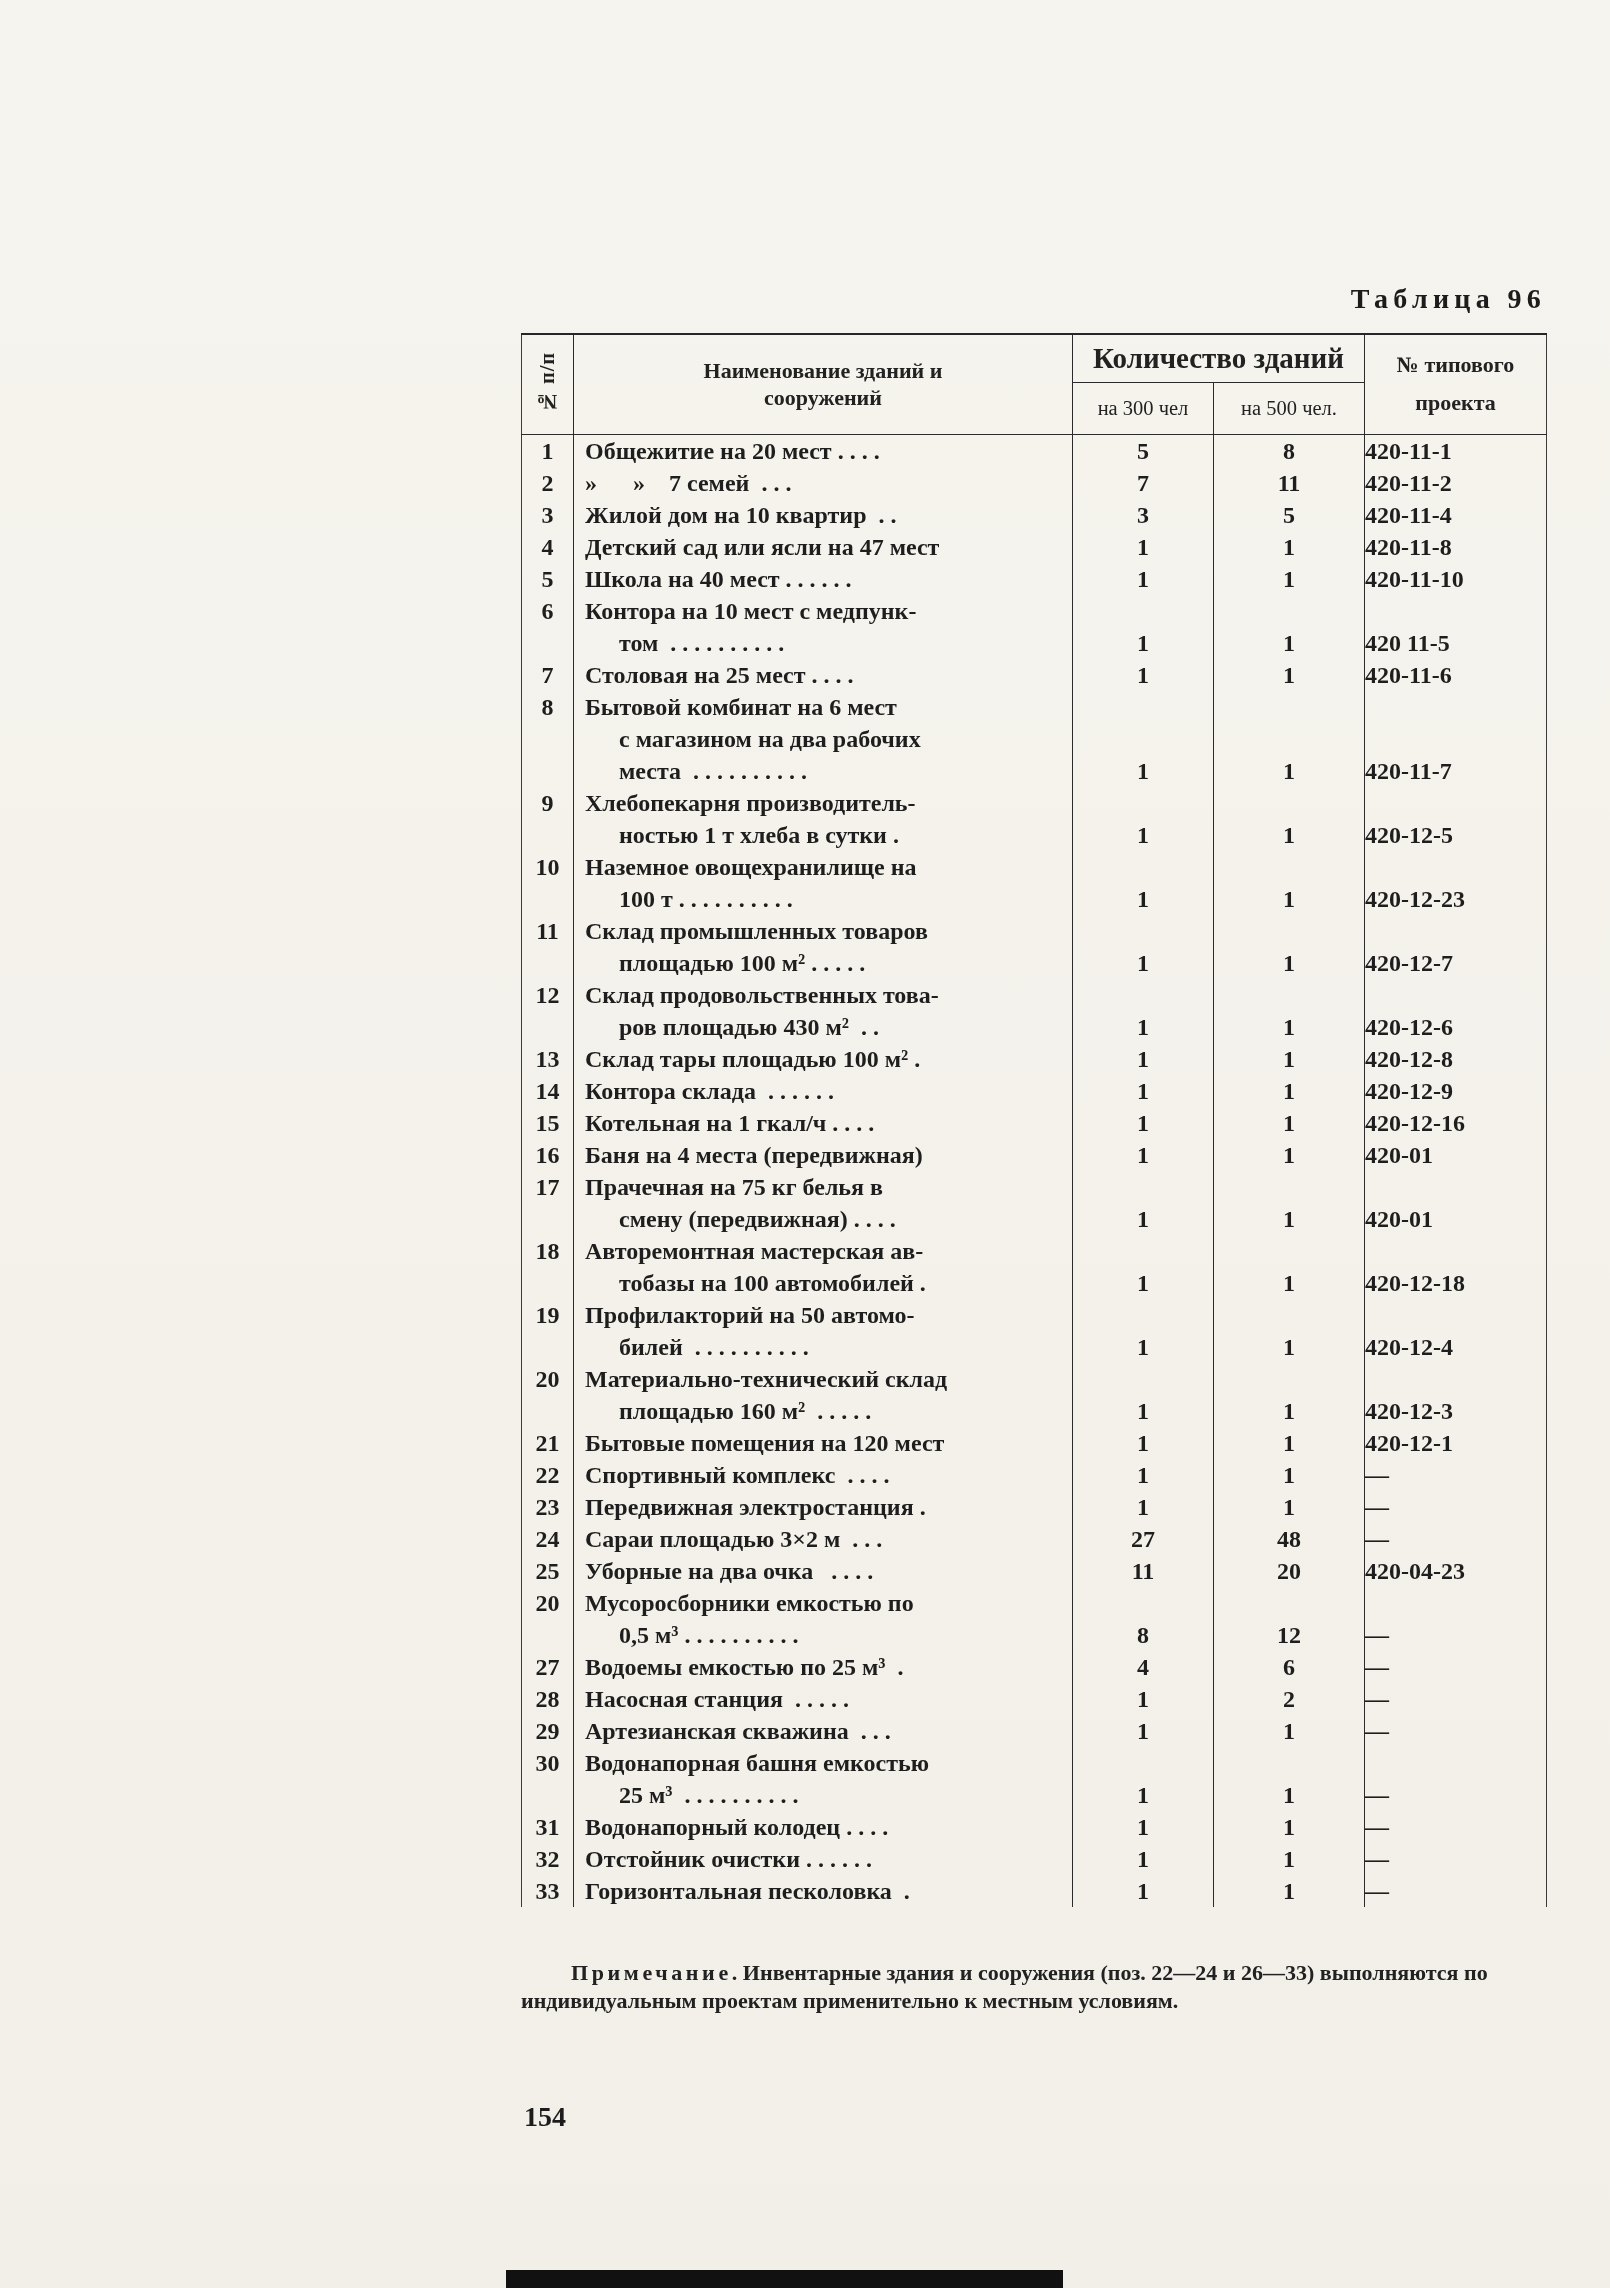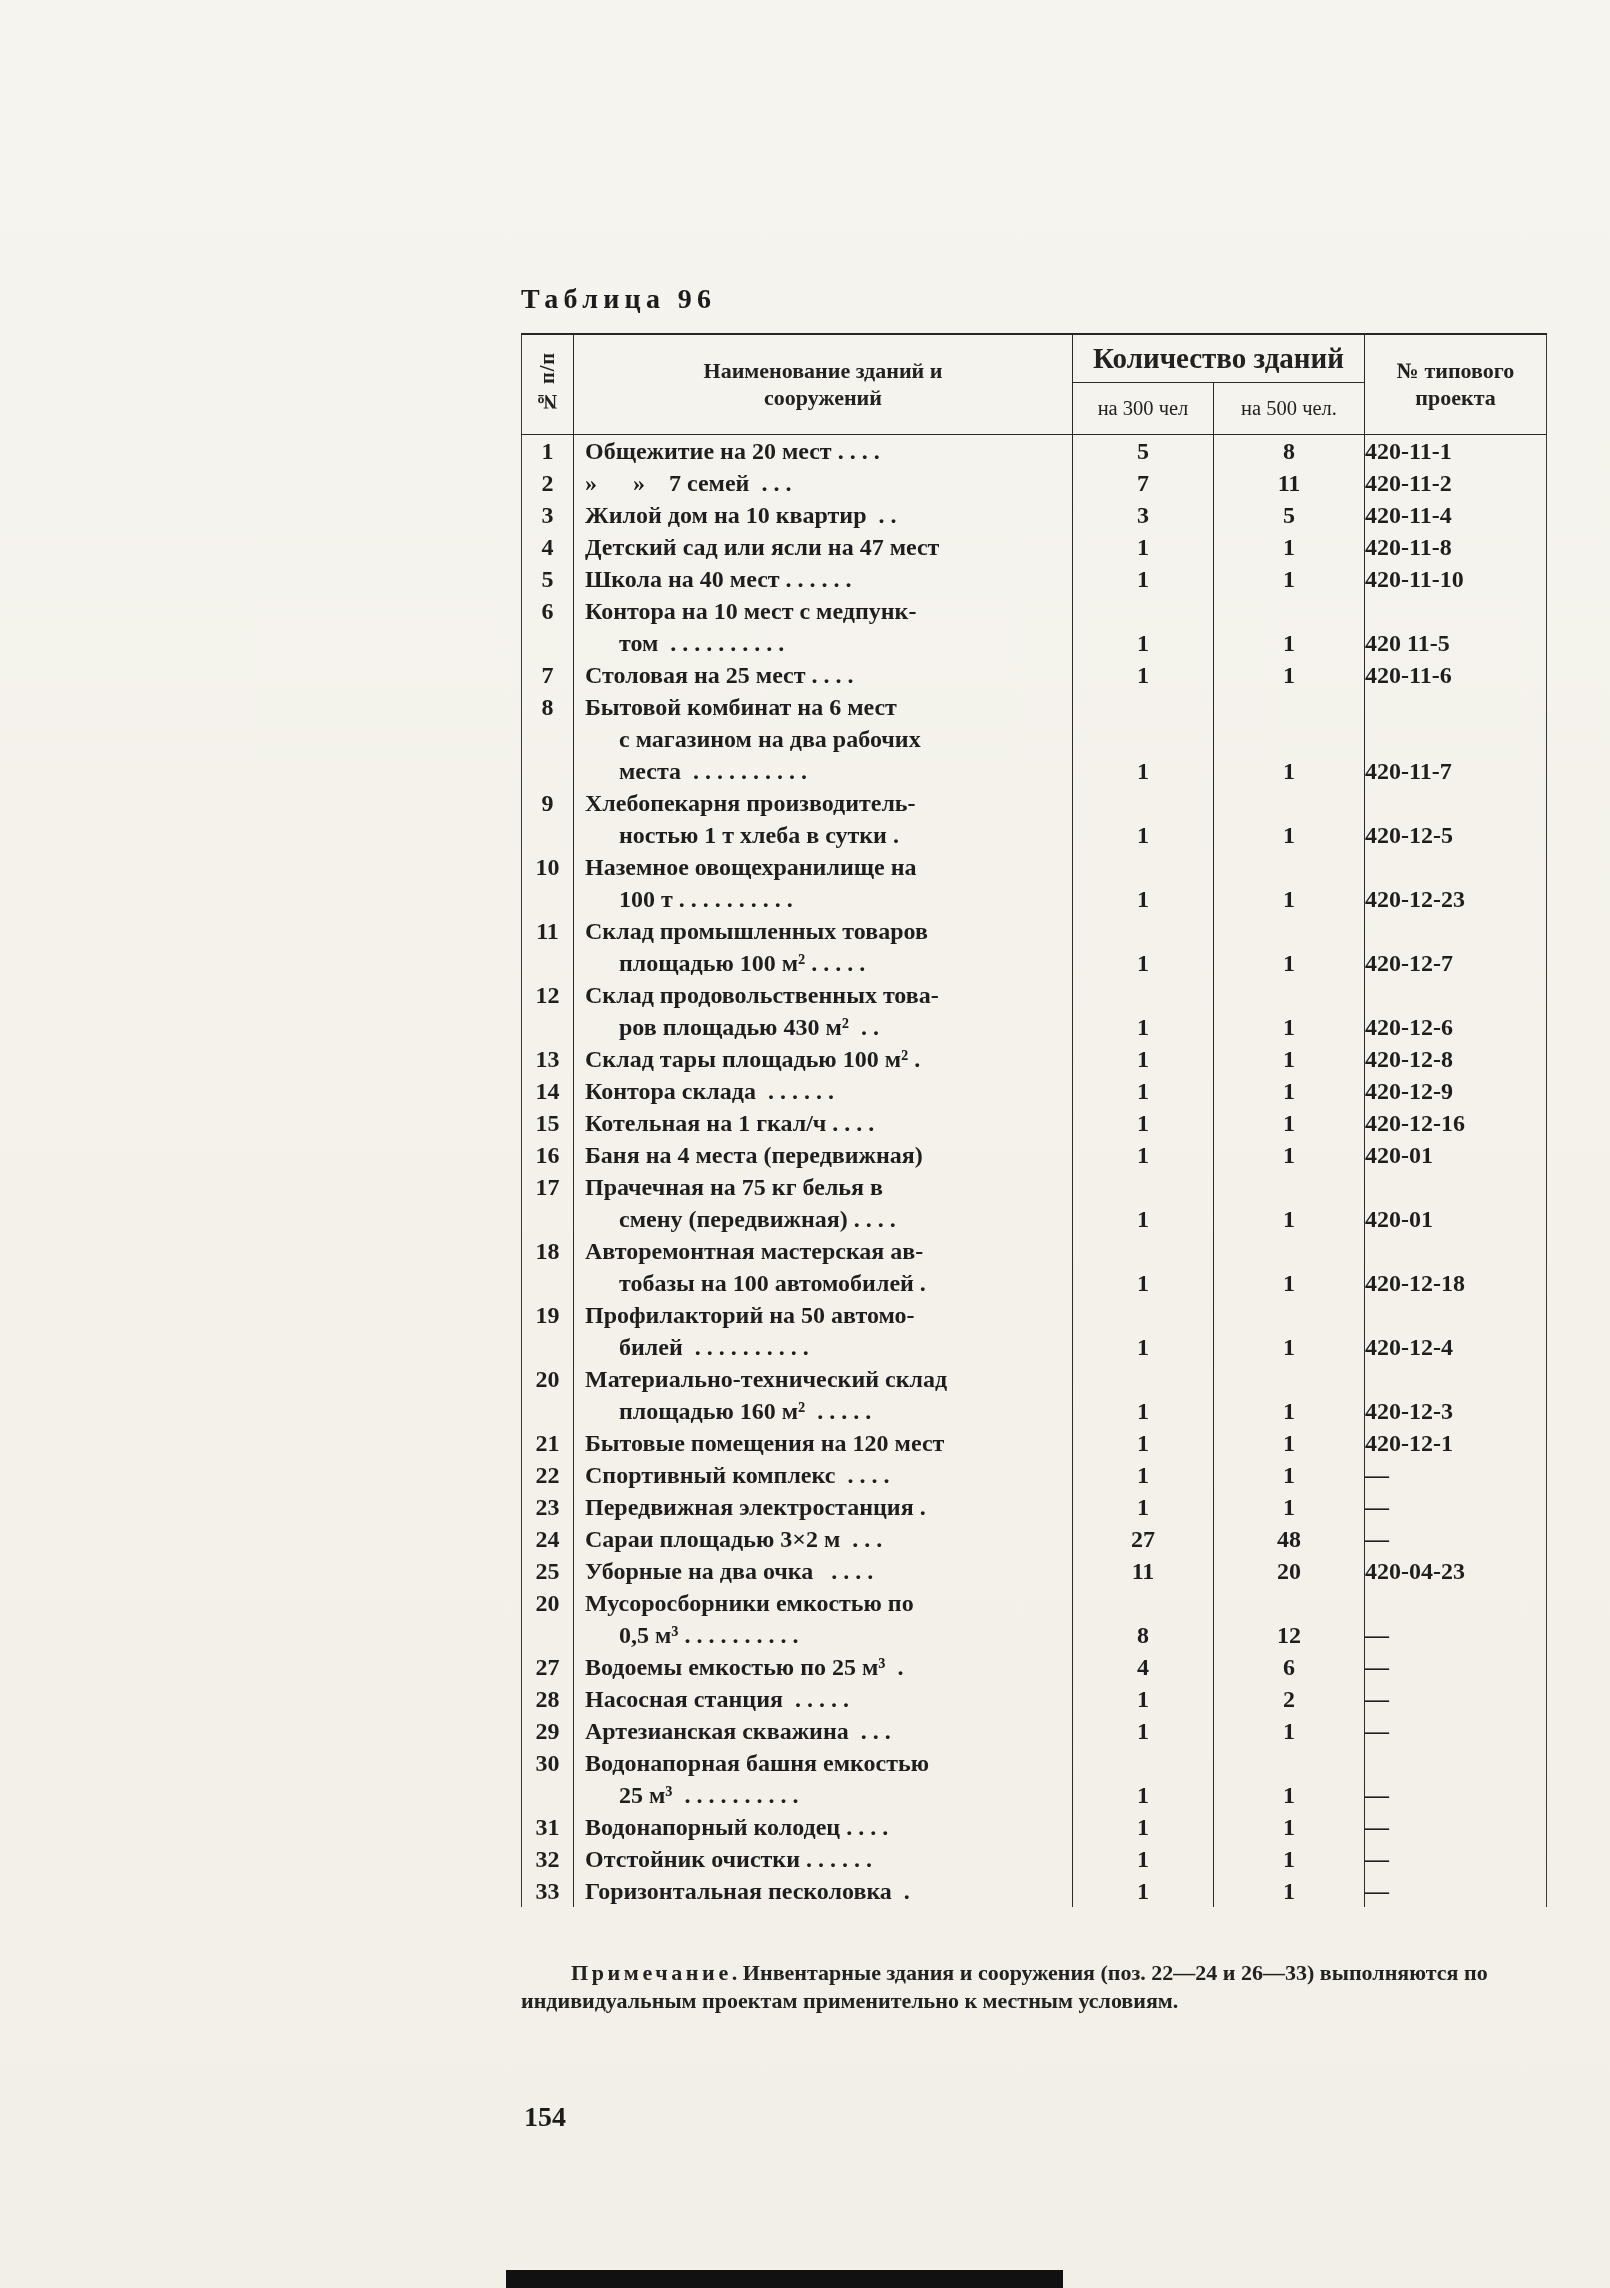--- a/index.html
+++ b/index.html
@@ -11,20 +11,21 @@
     background: linear-gradient(180deg, #f6f4ee 0%, #f3f1ea 60%, #f1efe7 100%);
     font-family: "Liberation Serif", serif;
     color: #1c1c1c;
     overflow: hidden;
   }
   .caption {
     position: absolute;
     left: 521px;
     top: 283px;
     width: 1025px;
+    text-align: right;
     font-size: 28px;
     font-weight: 700;
     letter-spacing: 5.3px;
   }
   table.tbl {
     position: absolute;
     left: 521px;
     top: 333px;
     width: 1025px;
     border-collapse: collapse;
@@ -36,21 +37,21 @@
   thead th {
     border-bottom: 1.8px solid #2b2b2b;
     font-weight: 700;
     text-align: center;
     vertical-align: middle;
     color: #222;
   }
   .h-num  { border-right: 1.8px solid #2b2b2b; }
   .h-name { border-right: 1.8px solid #2b2b2b; font-size: 22px; line-height: 27px; }
   .h-qty  { border-right: 1.8px solid #2b2b2b; font-size: 29px; height: 48px; }
-  .h-proj { font-size: 22px; line-height: 27px; }
+  .h-proj { font-size: 22px; line-height: 38px; }
   .h-sub  { font-weight: 400; font-size: 20.5px; height: 52px; }
   .h-sub-300 { border-right: 1.8px solid #2b2b2b; }
   .h-sub-500 { border-right: 1.8px solid #2b2b2b; }
   .vert {
     display: inline-block;
     writing-mode: vertical-rl;
     transform: rotate(180deg);
     font-size: 20.5px;
     font-weight: 700;
     letter-spacing: 0.9px;

